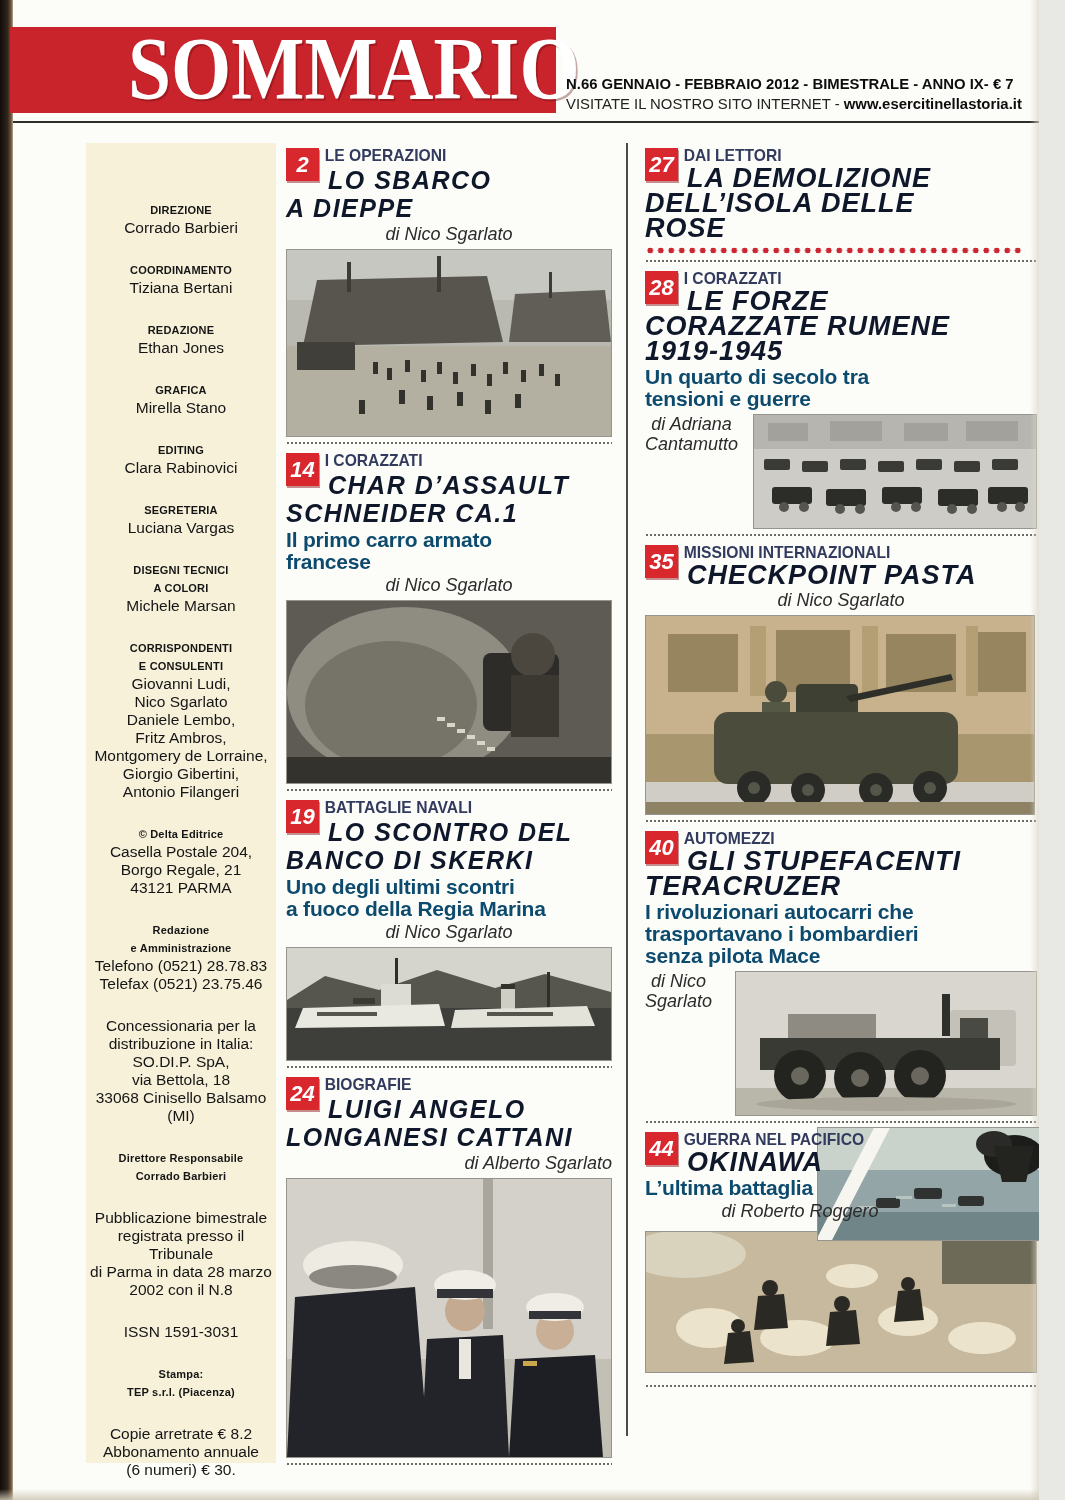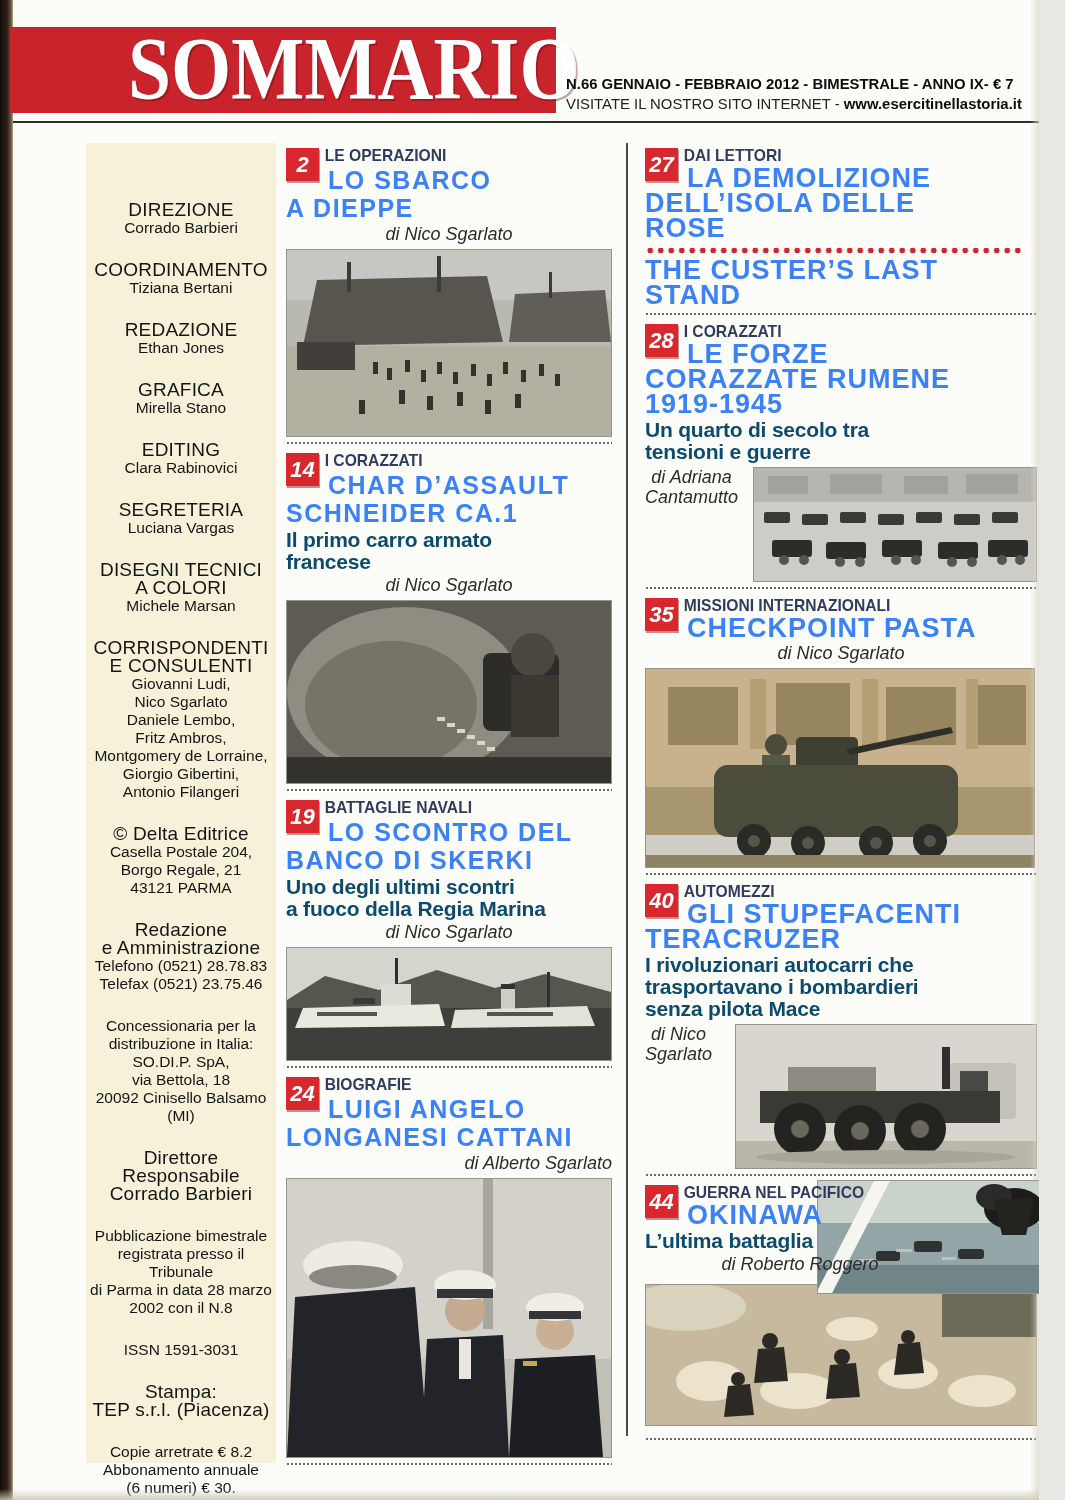--- a/index.html
+++ b/index.html
@@ -22,35 +22,35 @@
   .hdr-l1{font-weight:700;font-size:15.5px;line-height:20px;color:#0d0d0d;
           transform:scaleX(.96);transform-origin:0 0;white-space:nowrap;}
   .hdr-l2{font-size:15.5px;line-height:20px;color:#222;transform:scaleX(.96);
           transform-origin:0 0;white-space:nowrap;}
   .hdr-l2 .url{font-weight:700;color:#0d0d0d;}
   .rule-top{position:absolute;left:13px;top:121px;width:1042px;height:2px;background:#2d2d2b;}
   
   .sidebar{position:absolute;left:86px;top:143px;width:190px;height:1320px;background:#f7f1da;
            text-align:center;padding-top:58px;box-sizing:border-box;color:#151515;}
   .sb-sec{margin-bottom:24px;}
-  .sb-h{font-weight:400;font-size:19px;line-height:18px;white-space:pre-line;letter-spacing:.2px;}
+  .sb-h{font-weight:700;font-size:11px;line-height:18px;white-space:pre-line;letter-spacing:.2px;}
   .sb-b{font-size:15.5px;line-height:18px;white-space:pre-line;}
   .sb-h:empty,.sb-b:empty{display:none;}
   
   .colL{position:absolute;left:286px;top:143px;width:326px;}
   .colR{position:absolute;left:645px;top:143px;width:392px;}
   .vdiv{position:absolute;left:626px;top:143px;width:2px;height:1293px;background:#4b4b48;}
   .art{position:relative;padding-top:3px;}
   .badge{float:left;width:33px;height:33px;margin:2px 9px 2px 0;background:#d8282e;color:#fff;
          font-weight:700;font-style:italic;font-size:22px;text-align:center;line-height:33px;
          box-shadow:1px 2px 0 rgba(130,10,14,.45);}
   .cat{font-size:17px;font-weight:700;color:#323b5e;line-height:20px;
        transform:scaleX(.92);transform-origin:0 0;white-space:nowrap;}
-  .ttl{font-size:25px;font-weight:700;color:#3b82f6;letter-spacing:1.5px;line-height:28px;
-       white-space:pre-line;}
+  .ttl{font-size:25px;font-weight:700;color:#0f172a;letter-spacing:1.5px;line-height:28px;
+       white-space:pre-line;font-style:italic;}
   .colR .ttl{font-size:27px;line-height:25px;letter-spacing:1px;}
   .sub{font-size:21px;font-weight:700;color:#0c4a6e;line-height:22px;white-space:pre-line;
        clear:left;margin-top:2px;letter-spacing:-.2px;}
   .byl{font-size:18px;font-style:italic;color:#2b2b2b;line-height:20px;white-space:pre-line;
        margin-top:2px;clear:left;text-align:center;}
   .byl.r{text-align:right;}
   .photo{display:block;margin-top:5px;clear:both;border:1px solid #96948c;background:#cfcdc5;}
   .dotrule{height:2px;margin:5px 0 4px;clear:both;
        background-image:radial-gradient(circle,#6b6b66 .8px,transparent 1px);
        background-size:4px 2px;background-repeat:repeat-x;background-position:0 50%;}
@@ -130,21 +130,21 @@
         <div class="sb-h">Redazione
 e Amministrazione</div>
         <div class="sb-b">Telefono (0521) 28.78.83
 Telefax (0521) 23.75.46</div>
       </div>
     <div class="sb-sec">
         <div class="sb-b">Concessionaria per la
 distribuzione in Italia:
 SO.DI.P. SpA,
 via Bettola, 18
-20092 Cinisello Balsamo
+33068 Cinisello Balsamo
 (MI)</div>
       </div>
     <div class="sb-sec">
         <div class="sb-h">Direttore Responsabile
 Corrado Barbieri</div>
       </div>
     <div class="sb-sec">
         <div class="sb-b">Pubblicazione bimestrale
 registrata presso il Tribunale
 di Parma in data 28 marzo
@@ -294,22 +294,20 @@
 
   <div class="colR">
 
     <div class="art">
       <div class="badge">27</div>
       <div class="cat">DAI LETTORI</div>
       <div class="ttl">LA DEMOLIZIONE
 DELL’ISOLA DELLE
 ROSE</div>
       <div class="reddots"></div>
-      <div class="ttl">THE CUSTER’S LAST
-STAND</div>
     </div>
     <div class="dotrule"></div>
 
     <div class="art">
       <div class="badge">28</div>
       <div class="cat">I CORAZZATI</div>
       <div class="ttl">LE FORZE
 CORAZZATE RUMENE
 1919-1945</div>
       <div class="sub">Un quarto di secolo tra

